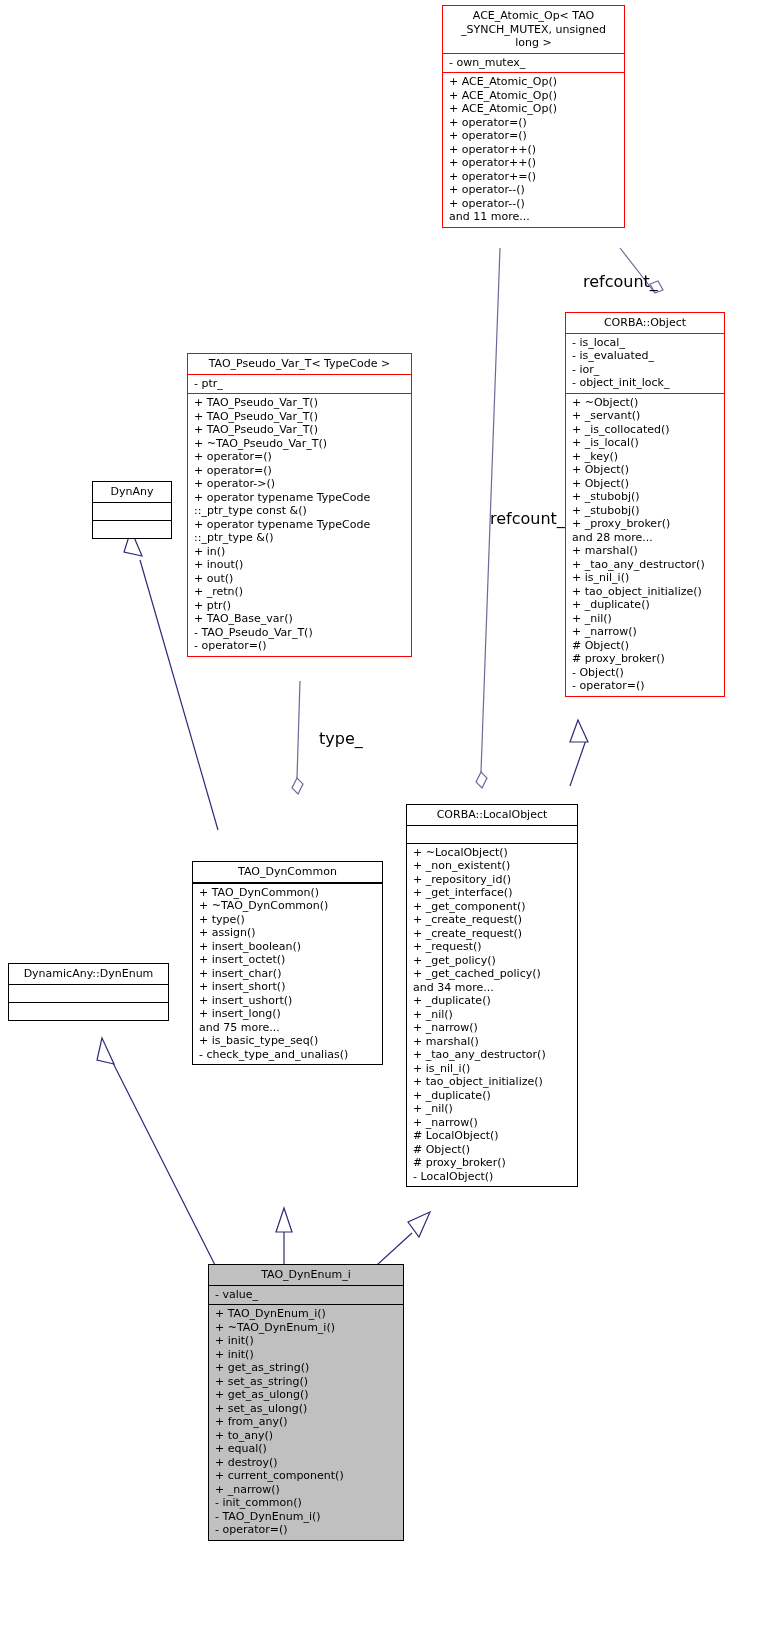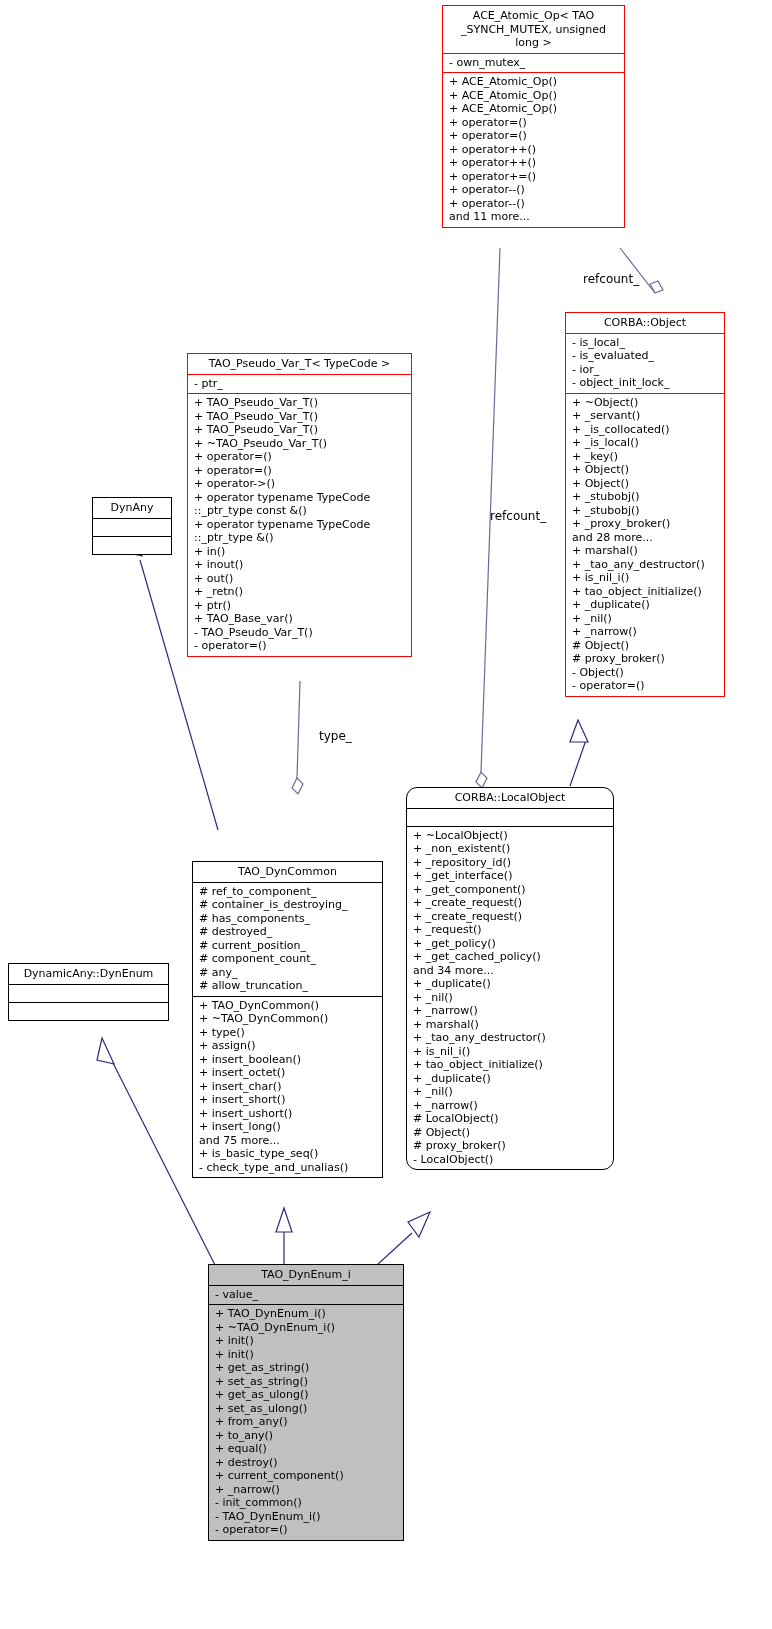--- a/index.html
+++ b/index.html
@@ -55,21 +55,21 @@
     padding: 2px 4px 3px 6px;
   }
   .node .compart div {
     white-space: pre;
   }
   .node .empty {
     height: 12px;
   }
   .edge-label {
     position: absolute;
-    font-size: 12px;
+    font-size: 16px;
     color: #000000;
     background: transparent;
     white-space: nowrap;
   }
 </style>
 </head>
 <body>
 
 <div id="canvas">
 
@@ -183,68 +183,58 @@
       <div>+ inout()</div>
       <div>+ out()</div>
       <div>+ _retn()</div>
       <div>+ ptr()</div>
       <div>+ TAO_Base_var()</div>
       <div>- TAO_Pseudo_Var_T()</div>
       <div>- operator=()</div>
     </div>
   </div>
 
-  <div class="node" style="left:92px; top:497px; width:80px;">
+  <div class="node" style="left:92px; top:481px; width:80px;">
     <div class="title">DynAny</div>
     <div class="sep"></div>
     <div class="compart empty"></div>
     <div class="sep"></div>
     <div class="compart empty"></div>
   </div>
 
   <div class="node" style="left:8px; top:963px; width:161px;">
     <div class="title">DynamicAny::DynEnum</div>
     <div class="sep"></div>
     <div class="compart empty"></div>
     <div class="sep"></div>
     <div class="compart empty"></div>
   </div>
 
   <div class="node" style="left:192px; top:829px; width:191px;margin-top:32px;">
     <div class="title">TAO_DynCommon</div>
     <div class="sep"></div>
-    <div class="compart">
-      <div># ref_to_component_</div>
-      <div># container_is_destroying_</div>
-      <div># has_components_</div>
-      <div># destroyed_</div>
-      <div># current_position_</div>
-      <div># component_count_</div>
-      <div># any_</div>
-      <div># allow_truncation_</div>
-    </div>
     <div class="sep"></div>
     <div class="compart">
       <div>+ TAO_DynCommon()</div>
       <div>+ ~TAO_DynCommon()</div>
       <div>+ type()</div>
       <div>+ assign()</div>
       <div>+ insert_boolean()</div>
       <div>+ insert_octet()</div>
       <div>+ insert_char()</div>
       <div>+ insert_short()</div>
       <div>+ insert_ushort()</div>
       <div>+ insert_long()</div>
       <div>and 75 more...</div>
       <div>+ is_basic_type_seq()</div>
       <div>- check_type_and_unalias()</div>
     </div>
   </div>
 
-  <div class="node" style="left:406px; top:787px; width:208px;border-radius:11px;">
+  <div class="node" style="left:406px; top:804px; width:172px;">
     <div class="title">CORBA::LocalObject</div>
     <div class="sep"></div>
     <div class="compart empty"></div>
     <div class="sep"></div>
     <div class="compart">
       <div>+ ~LocalObject()</div>
       <div>+ _non_existent()</div>
       <div>+ _repository_id()</div>
       <div>+ _get_interface()</div>
       <div>+ _get_component()</div>

